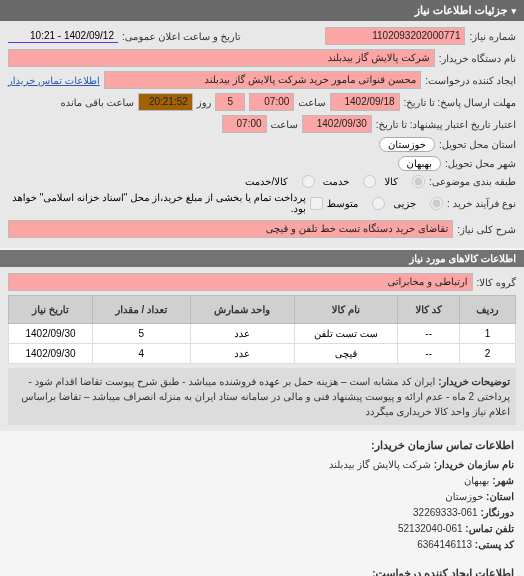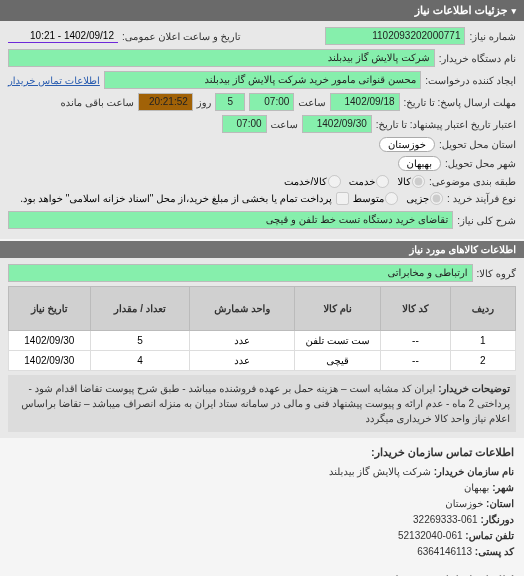--- a/index.html
+++ b/index.html
@@ -32,21 +32,21 @@
   align-items: center;
   margin-bottom: 4px;
   gap: 4px;
 }
 .lbl {
   font-size: 10px;
   color: #333;
   white-space: nowrap;
 }
 .val-box {
-  background: #86efac;
+  background: #fca5a5;
   border: 1px solid #bbb;
   padding: 2px 4px;
   font-size: 10px;
   color: #222;
   min-height: 18px;
 }
 .underline {
   border: none;
   border-bottom: 1px solid #6d28d9;
   background: transparent;
@@ -58,32 +58,32 @@
   text-decoration: underline;
   font-size: 10px;
   cursor: pointer;
 }
 .radio-group {
   display: flex;
   gap: 8px;
   align-items: center;
   font-size: 10px;
 }
-.radio-group label { display: flex; align-items: center; gap: 1px; }
+.radio-group label { display: flex; align-items: center; gap: 14px; }
 .chk { display: flex; align-items: center; gap: 4px; font-size: 10px; }
 table.grid {
   width: 100%;
   border-collapse: collapse;
   font-size: 10px;
   margin-top: 4px;
 }
 table.grid th {
   background: #d0d0d0;
   color: #333;
-  padding: 16px;
+  padding: 8px;
   border: 1px solid #bbb;
   font-weight: bold;
 }
 table.grid td {
   background: #fff;
   padding: 4px;
   border: 1px solid #ddd;
   text-align: center;
 }
 .desc-box {

